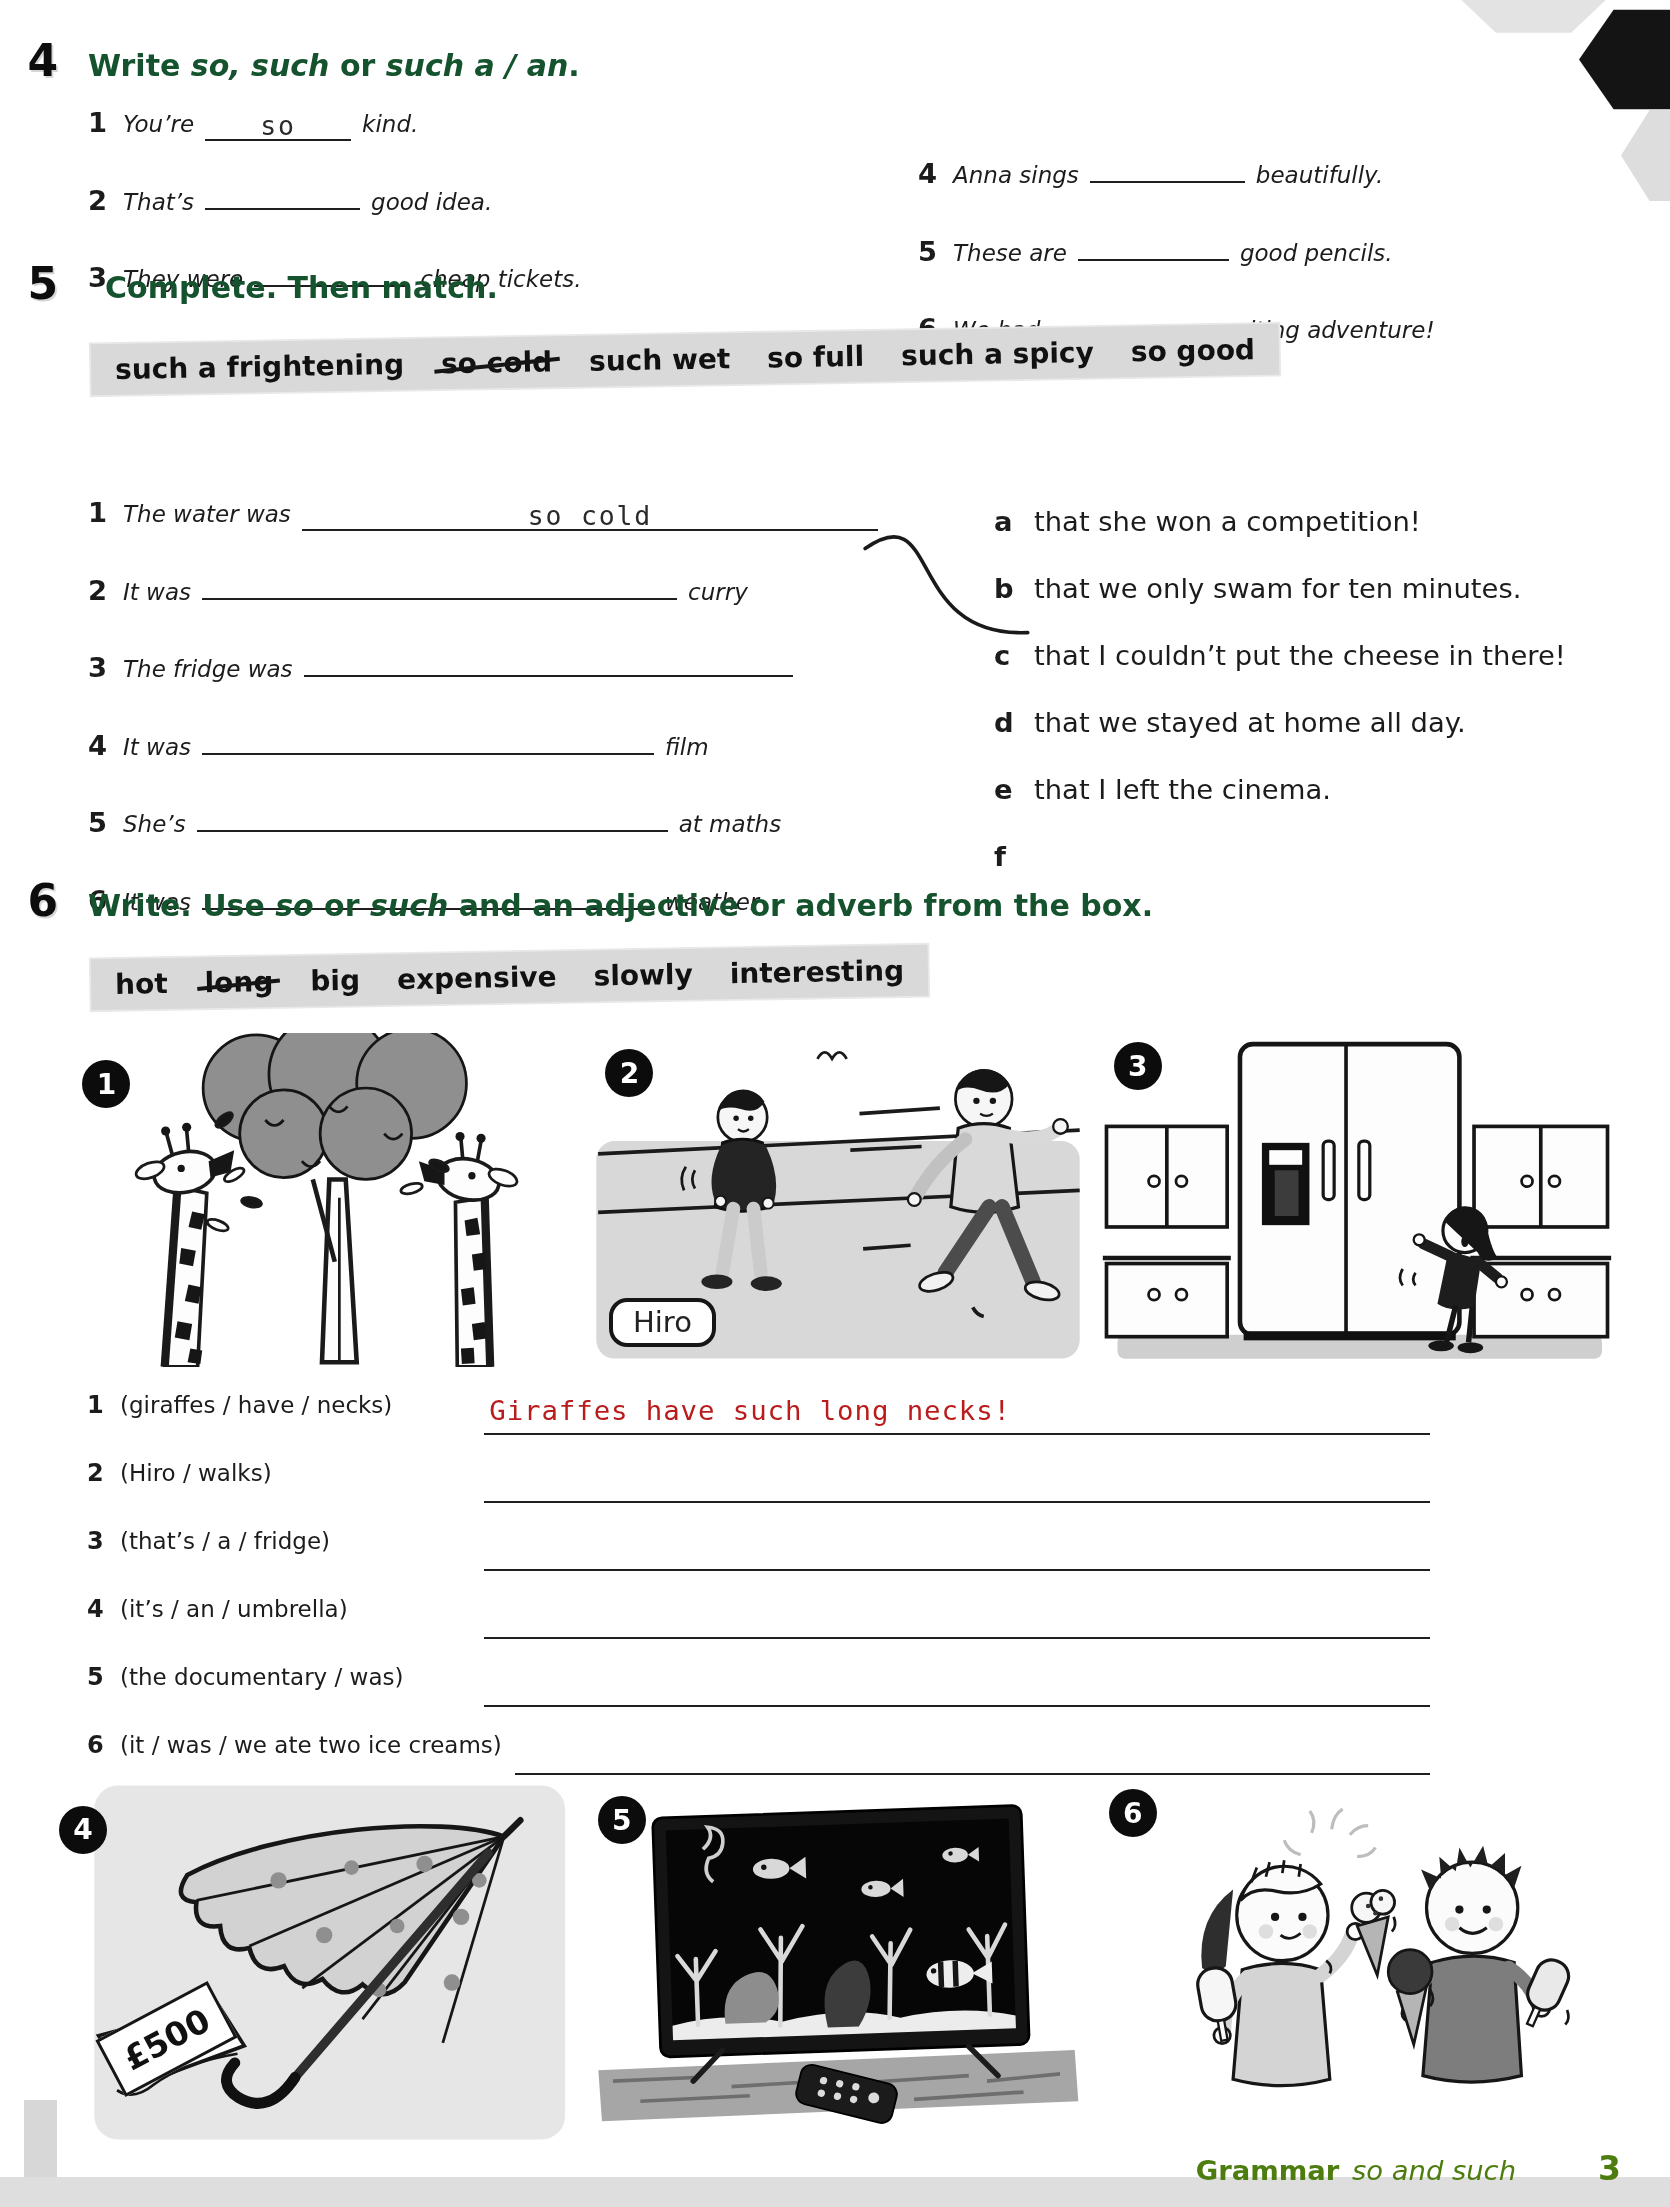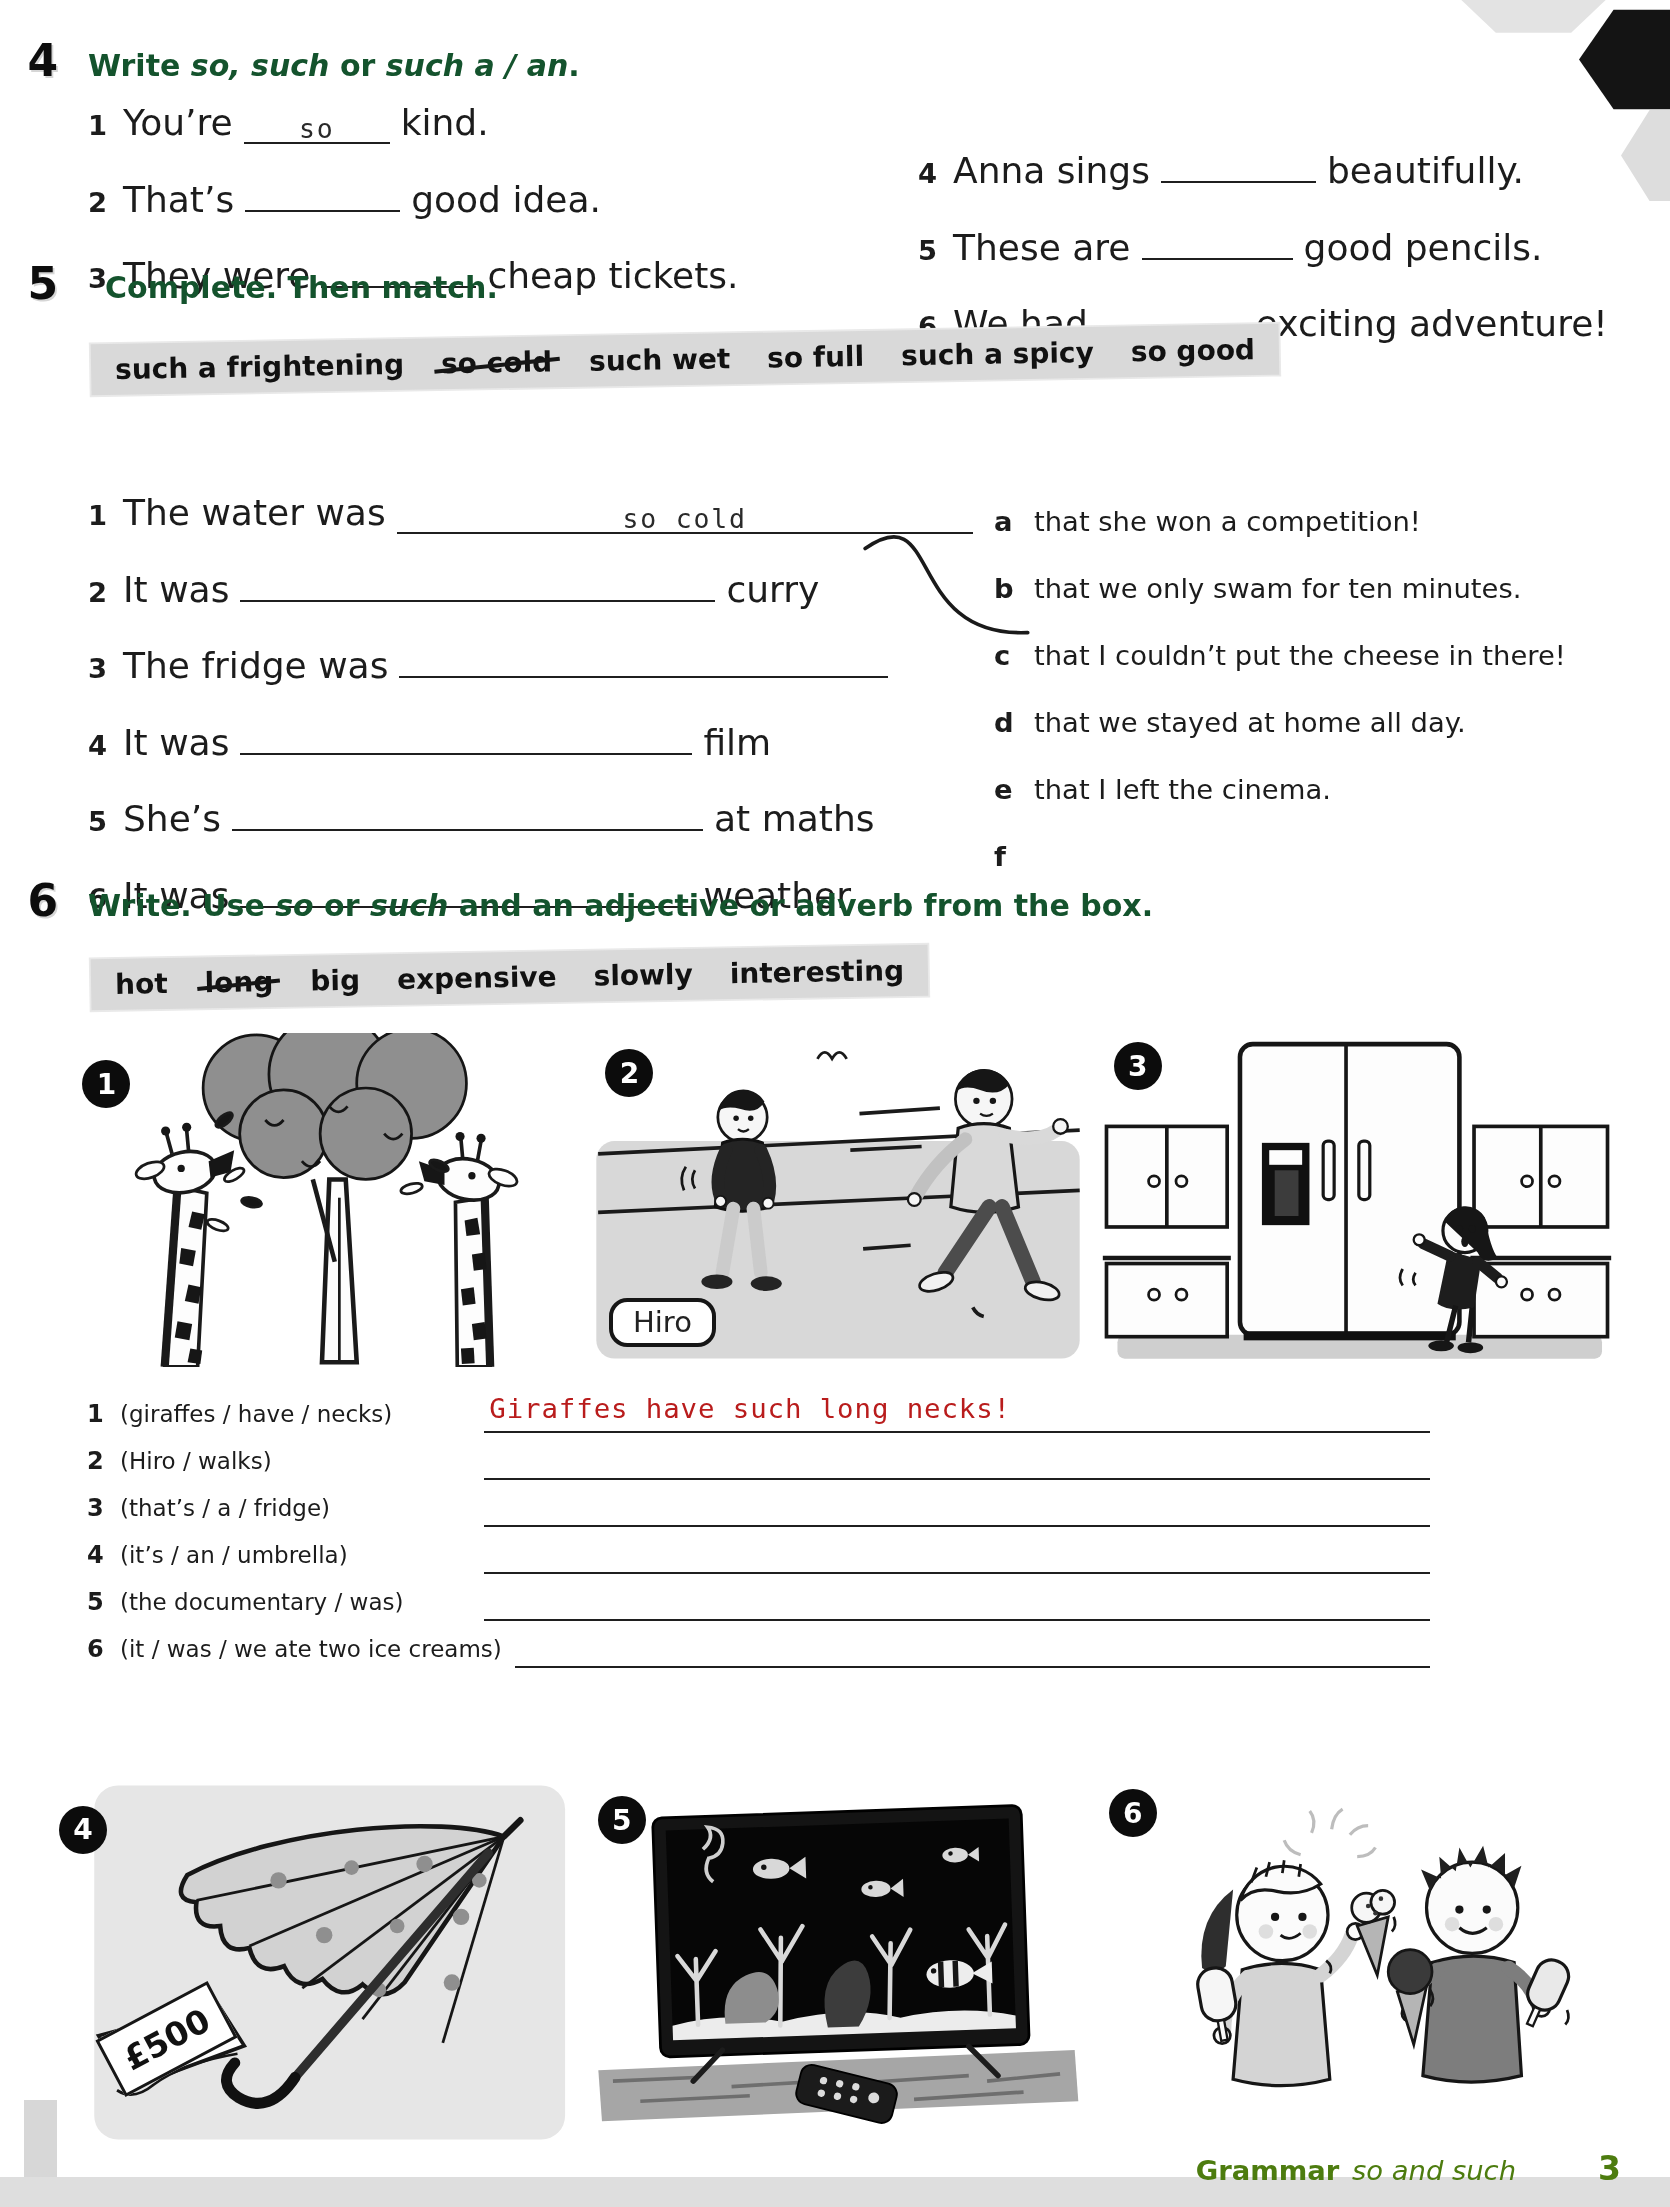--- a/index.html
+++ b/index.html
@@ -5,21 +5,21 @@
   html,body{margin:0;padding:0;background:#9e9e9e;}
   .page{position:relative;width:1670px;height:2208px;background:#ffffff;overflow:hidden;
         font-family:"DejaVu Sans","Liberation Sans",sans-serif;color:#1c1c1c;}
   
   .ex-num{position:absolute;font-size:44px;font-weight:bold;color:#0d0d0d;
           text-shadow:1.8px 1.8px 0 #d6d6d6;}
   .ex-title{position:absolute;font-size:30px;font-weight:bold;color:#14532d;}
   .ex-title .it{font-style:italic;}
   .item-row{display:flex;align-items:baseline;line-height:42px;margin-bottom:25.6px;white-space:nowrap;}
   .inum{font-weight:bold;width:35px;flex:0 0 auto;font-size:27.4px;}
-  .itxt{font-size:36px;}
+  .itxt{font-size:23px;font-style:italic;}
   .line{display:inline-block;border-bottom:2.7px solid #1f1f1f;height:37px;margin:0 11px;
         text-align:center;vertical-align:bottom;position:relative;}
   .hand{font-family:"DejaVu Sans Mono",monospace;font-size:26.5px;color:#2a2a2a;letter-spacing:1.8px;
         position:relative;top:2.7px;}
   .lw160{width:146px}.lw170{width:155px}.lw165{width:151px}
   .lw630{width:576px}.lw520{width:475px}.lw535{width:489px}.lw495{width:452px}.lw515{width:471px}
   
   .wordbox{position:absolute;background:#d9d9d9;padding:9.1px 24px;display:flex;gap:37px;
            font-size:28px;font-weight:bold;color:#111;transform:rotate(-1deg);
            box-shadow:0 0 0 1.8px #e9e9e9;}
@@ -34,21 +34,21 @@
   .panel{position:absolute;}
   .badge{position:absolute;width:48px;height:48px;border-radius:50%;background:#0c0c0c;color:#fff;
          font-size:28px;font-weight:bold;display:flex;align-items:center;justify-content:center;z-index:5;}
   .hiro-label{position:absolute;left:20px;bottom:20px;background:#fff;border:4.6px solid #161616;
               border-radius:18.3px;padding:3.7px 20px;font-size:29px;color:#222;}
   .price-tag{position:absolute;left:53px;top:227px;width:121px;height:58px;background:#fff;
              border:3.7px solid #161616;transform:rotate(-28deg);display:flex;align-items:center;
              justify-content:center;font-size:33px;font-weight:bold;color:#111;}
   
   .prompts{position:absolute;left:87px;top:1391px;width:1343px;}
-  .p-row{display:flex;align-items:flex-end;margin-bottom:5px;height:42px;}
+  .p-row{display:flex;align-items:flex-start;margin-bottom:26px;height:42px;}
   .p-left{flex:0 0 auto;min-width:384px;padding-right:12.8px;white-space:nowrap;font-size:23px;
           padding-bottom:5.5px;}
   .p-num{font-weight:bold;display:inline-block;width:33px;font-size:24px;}
   .p-line{flex:1;border-bottom:2.7px solid #1f1f1f;height:42px;}
   .hand-big{font-family:"DejaVu Sans Mono",monospace;font-size:27.4px;color:#b91c1c;
             letter-spacing:0.9px;padding-left:5.5px;line-height:40px;white-space:nowrap;}
   
   .hex{position:absolute;clip-path:polygon(0% 50%,26% 4%,74% 4%,100% 50%,74% 96%,26% 96%);}
   .footer-band{position:absolute;left:0;bottom:0;width:100%;height:31px;background:#dedede;}
   .left-strip{position:absolute;left:24px;top:2100px;width:33px;height:102px;background:#d7d7d7;}

